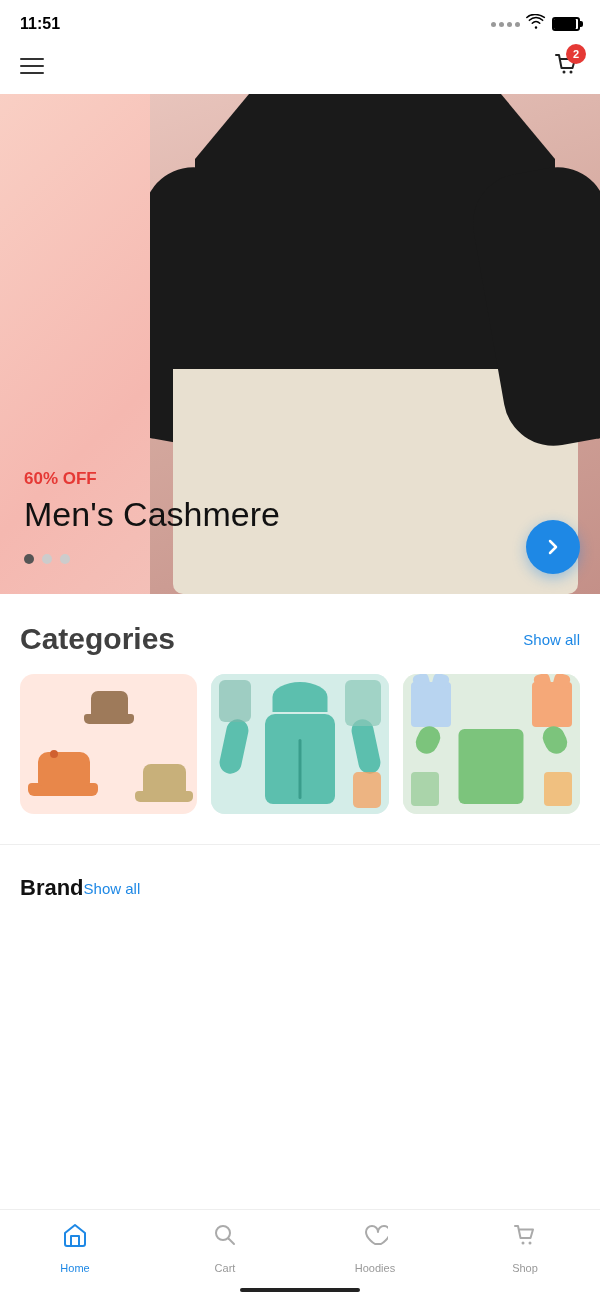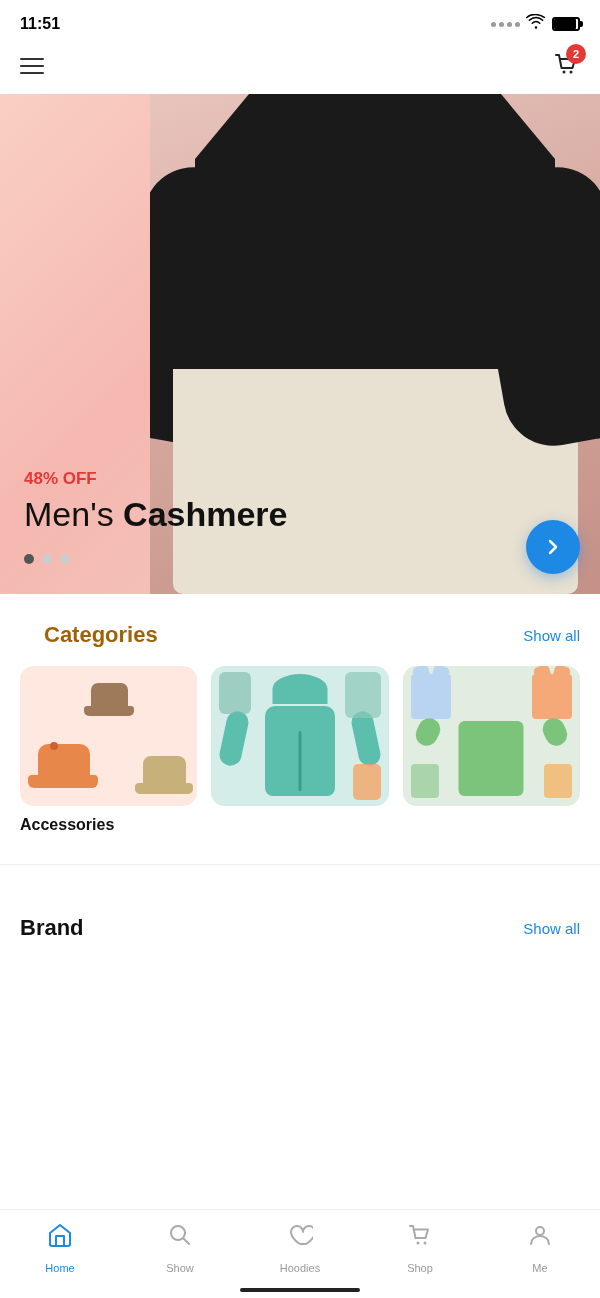--- a/index.html
+++ b/index.html
@@ -148,21 +148,21 @@
     .hero-text {
       position: absolute;
       bottom: 60px; left: 24px;
     }
     .hero-discount {
       font-size: 17px; font-weight: 700; color: #E53935; margin-bottom: 6px;
     }
     .hero-title {
       font-size: 34px; color: #111; line-height: 1.15;
     }
-    .hero-title strong { font-weight: 700; }
+    .hero-title strong { font-weight: 400; }
 
     .hero-nav-btn {
       position: absolute;
       bottom: 20px; right: 20px;
       width: 54px; height: 54px;
       background: #1E88E5; border-radius: 50%;
       display: flex; align-items: center; justify-content: center;
       cursor: pointer; box-shadow: 0 4px 14px rgba(30,136,229,0.4);
     }
     .hero-nav-btn svg { width: 22px; height: 22px; }
@@ -178,21 +178,21 @@
 
     
     .section {
       padding: 28px 20px 10px 20px;
     }
     .section-header {
       display: flex; justify-content: space-between; align-items: center;
       margin-bottom: 18px;
     }
     .section-title {
-      font-size: 22px; font-weight: 700; color: #a16207; margin-left: 24px;
+      font-size: 30px; font-weight: 700; color: #404040;
     }
     .section-show-all {
       font-size: 15px; color: #1E88E5; font-weight: 500; cursor: pointer;
     }
 
     
     .categories-grid {
       display: flex; gap: 14px;
     }
     .category-card {
@@ -279,21 +279,21 @@
     
     .divider {
       height: 1px; background: #eee; margin: 20px 0;
     }
 
     
     .brand-section {
       padding: 10px 20px 0 20px;
     }
     .brand-header {
-      display: flex; justify-content: space-between; align-items: center; margin-top: 20px;
+      display: flex; justify-content: flex-start; align-items: center;
     }
     .brand-title {
       font-size: 22px; font-weight: 700; color: #111;
     }
     .brand-show-all {
       font-size: 15px; color: #1E88E5; font-weight: 500; cursor: pointer;
     }
 
     
     .bottom-nav {
@@ -369,21 +369,21 @@
   <div class="hero-figure">
     <div class="hero-person">
       <div class="arm-left"></div>
       <div class="black-sweater"></div>
       <div class="cream-pants"></div>
       <div class="arm-right"></div>
     </div>
   </div>
 
   <div class="hero-text">
-    <div class="hero-discount">48% OFF</div>
+    <div class="hero-discount">60% OFF</div>
     <div class="hero-title">
       <span>Men's </span><strong>Cashmere</strong>
     </div>
   </div>
 
   <div class="hero-dots">
     <div class="hero-dot active"></div>
     <div class="hero-dot"></div>
     <div class="hero-dot"></div>
   </div>
@@ -416,21 +416,20 @@
             <div style="position:absolute; bottom:0; left:0; width:100%; height:11px; background:#c8b07a; border-radius:4px 4px 5px 5px;"></div>
             <div style="position:absolute; bottom:8px; left:8px; width:43px; height:30px; background:#c8b07a; border-radius:8px 8px 3px 3px;"></div>
           </div>
 
           <div style="position:absolute; top:12px; left:50%; transform:translateX(-50%); width:50px; height:38px;">
             <div style="position:absolute; bottom:0; left:0; width:100%; height:10px; background:#9e7a5a; border-radius:3px 3px 5px 5px;"></div>
             <div style="position:absolute; bottom:7px; left:7px; width:37px; height:26px; background:#9e7a5a; border-radius:7px 7px 3px 3px;"></div>
           </div>
         </div>
       </div>
-      <div class="category-label">Accessories</div>
     </div>
 
     <div class="category-card">
       <div class="category-img hoodies-bg">
         <div class="hoodie-illustration">
           <div class="hoodie-sleeve-l"></div>
           <div class="hoodie-sleeve-r"></div>
           <div class="hoodie-main"></div>
           <div class="hoodie-hood"></div>
           <div class="hoodie-zipper"></div>
@@ -486,21 +485,21 @@
     <span class="nav-label active">Home</span>
   </div>
 
   <div class="nav-item">
     <div class="nav-icon">
       <svg viewBox="0 0 26 26" fill="none" xmlns="http://www.w3.org/2000/svg">
         <circle cx="11" cy="11" r="7" stroke="#aaa" stroke-width="2"></circle>
         <path d="M16.5 16.5L22 22" stroke="#aaa" stroke-width="2" stroke-linecap="round"></path>
       </svg>
     </div>
-    <span class="nav-label">Show</span>
+    <span class="nav-label">Cart</span>
   </div>
 
   <div class="nav-item">
     <div class="nav-icon">
       <svg viewBox="0 0 26 26" fill="none" xmlns="http://www.w3.org/2000/svg">
         <path d="M13 22s-9-5.5-9-12a6 6 0 0112 0 6 6 0 0112 0c0 6.5-9 12-9 12h-6z" stroke="#aaa" stroke-width="2" stroke-linecap="round" stroke-linejoin="round"></path>
       </svg>
     </div>
     <span class="nav-label">Hoodies</span>
   </div>
@@ -509,25 +508,16 @@
     <div class="nav-icon">
       <svg viewBox="0 0 26 26" fill="none" xmlns="http://www.w3.org/2000/svg">
         <path d="M3 4h3l2.5 12h10l2.5-8.5H8" stroke="#aaa" stroke-width="2" stroke-linecap="round" stroke-linejoin="round"></path>
         <circle cx="11" cy="21" r="1.5" fill="#aaa"></circle>
         <circle cx="18" cy="21" r="1.5" fill="#aaa"></circle>
       </svg>
     </div>
     <span class="nav-label">Shop</span>
   </div>
 
-  <div class="nav-item">
-    <div class="nav-icon">
-      <svg viewBox="0 0 26 26" fill="none" xmlns="http://www.w3.org/2000/svg">
-        <circle cx="13" cy="9" r="4" stroke="#aaa" stroke-width="2"></circle>
-        <path d="M4 22c0-4.4 4-8 9-8s9 3.6 9 8" stroke="#aaa" stroke-width="2" stroke-linecap="round"></path>
-      </svg>
-    </div>
-    <span class="nav-label">Me</span>
-  </div>
 
 </div>
 
 <div class="home-indicator"></div>
 
 </body></html>

